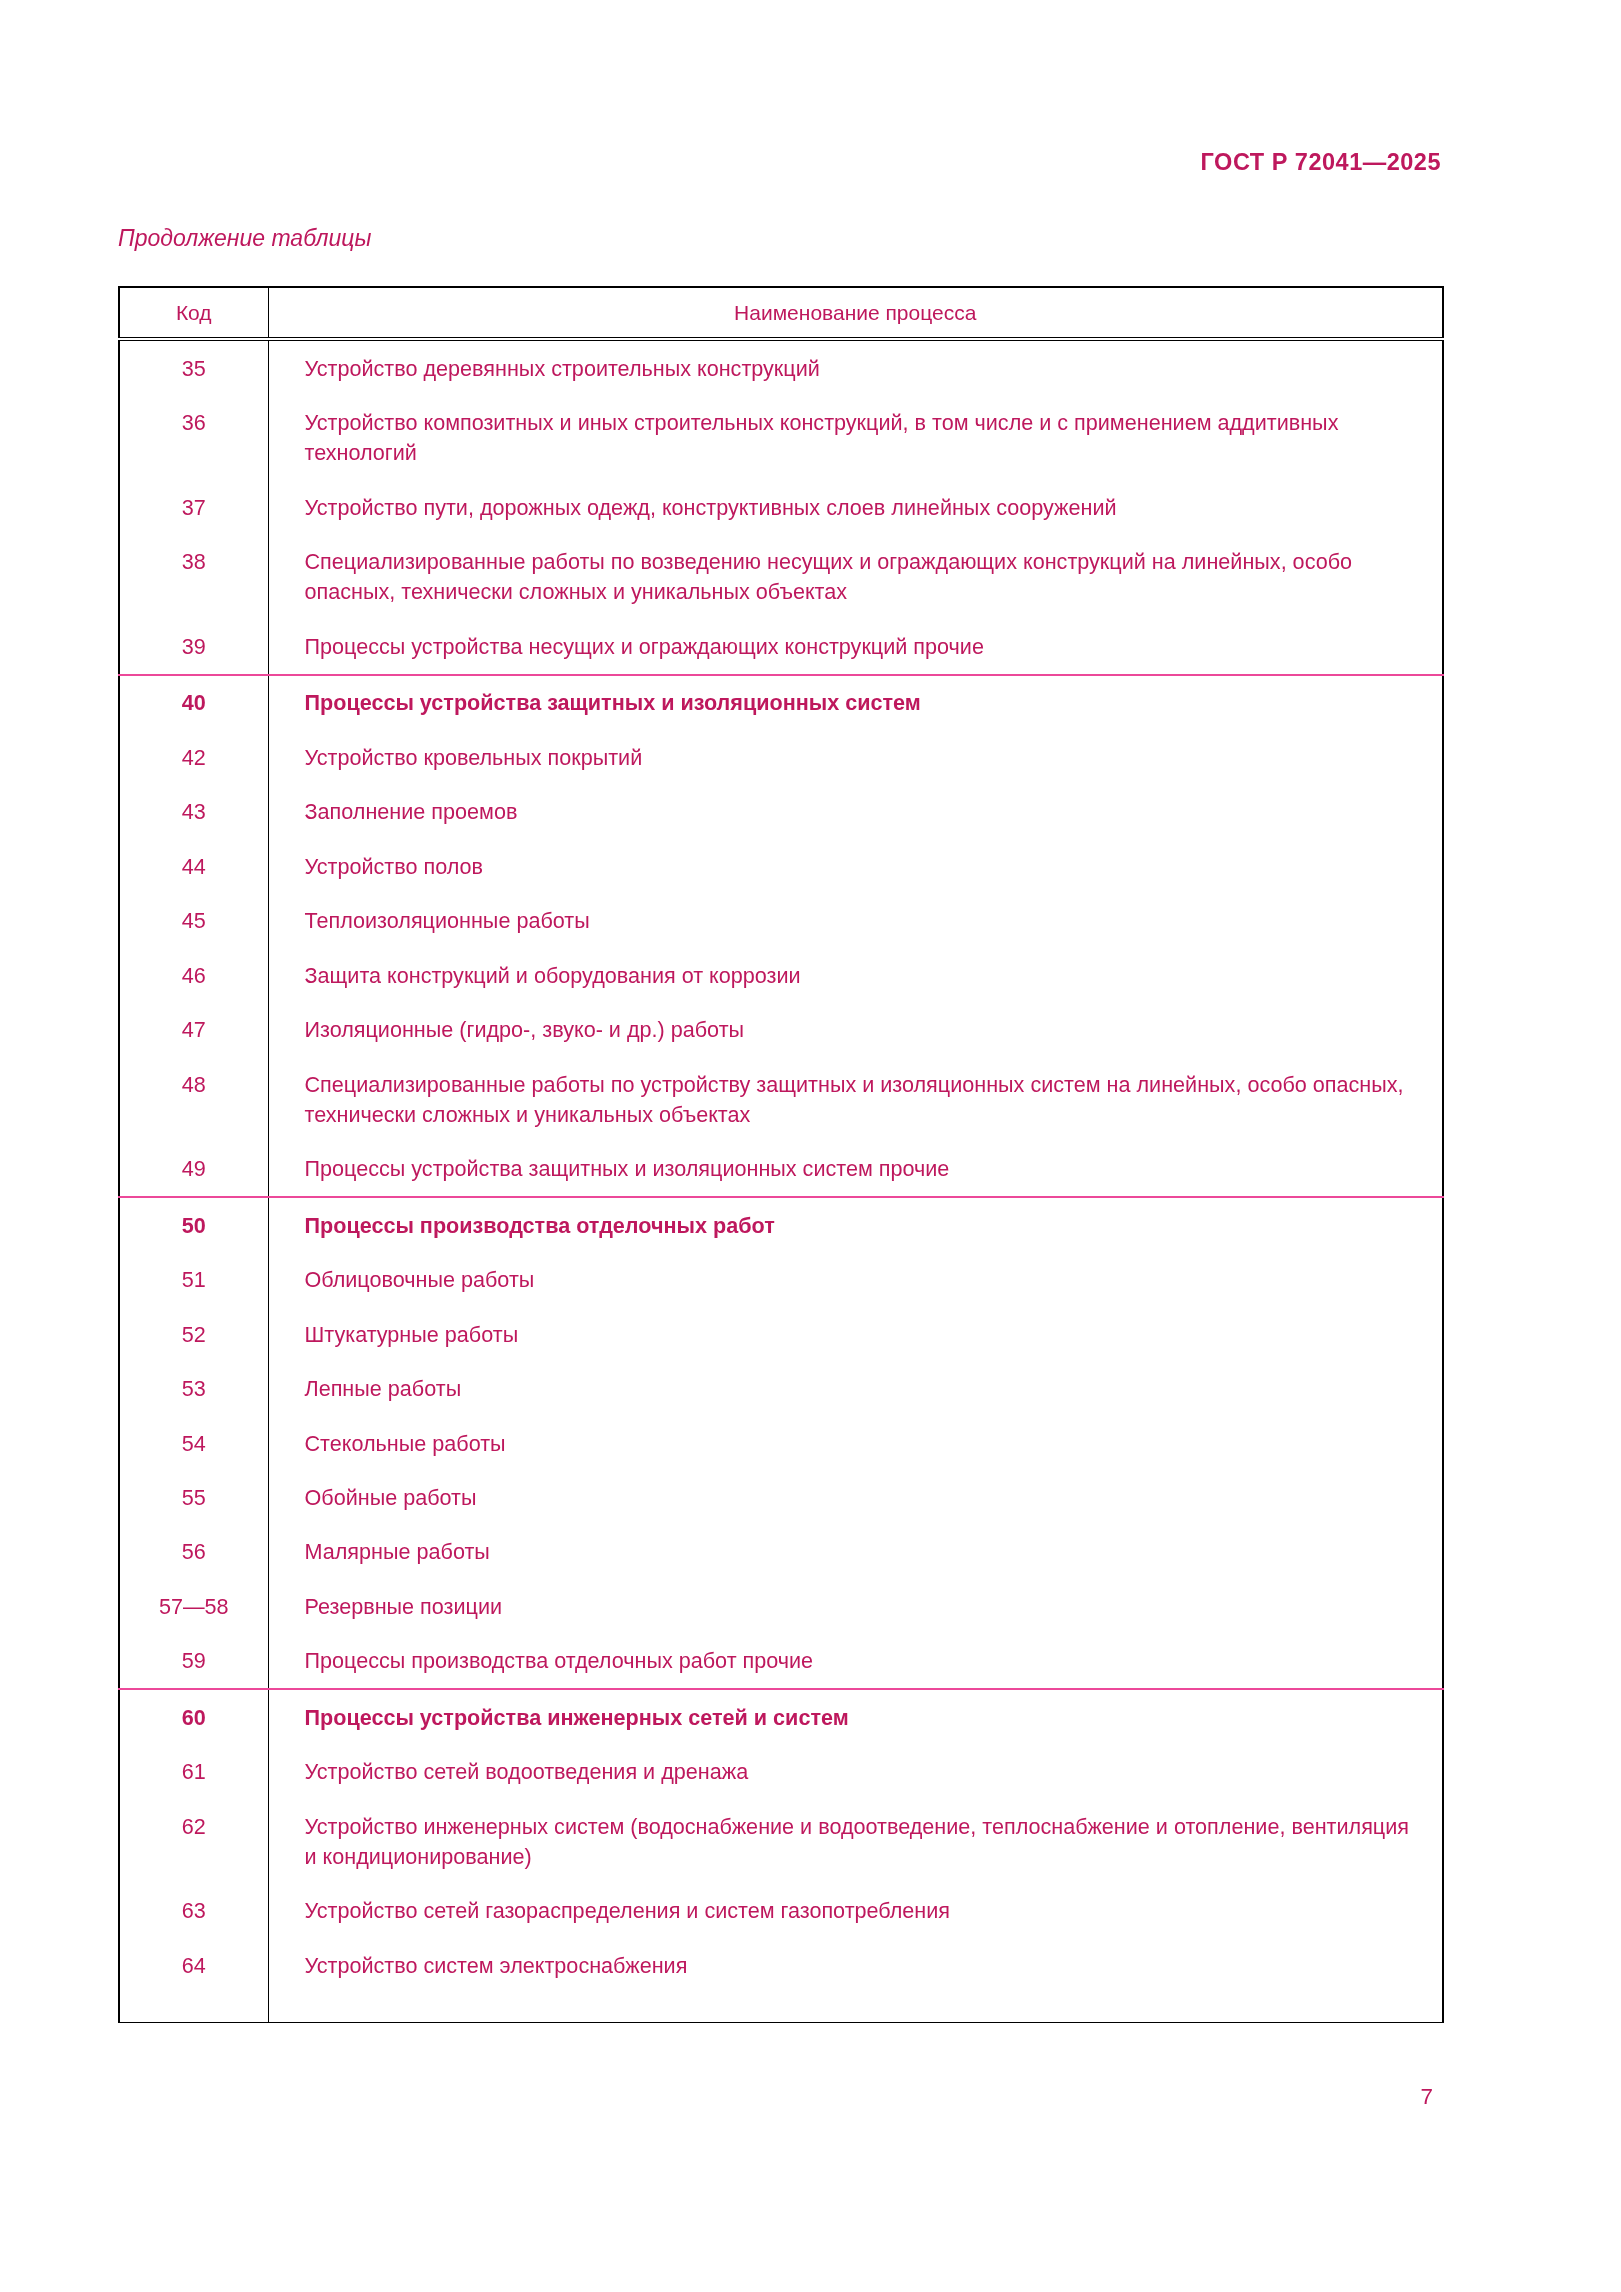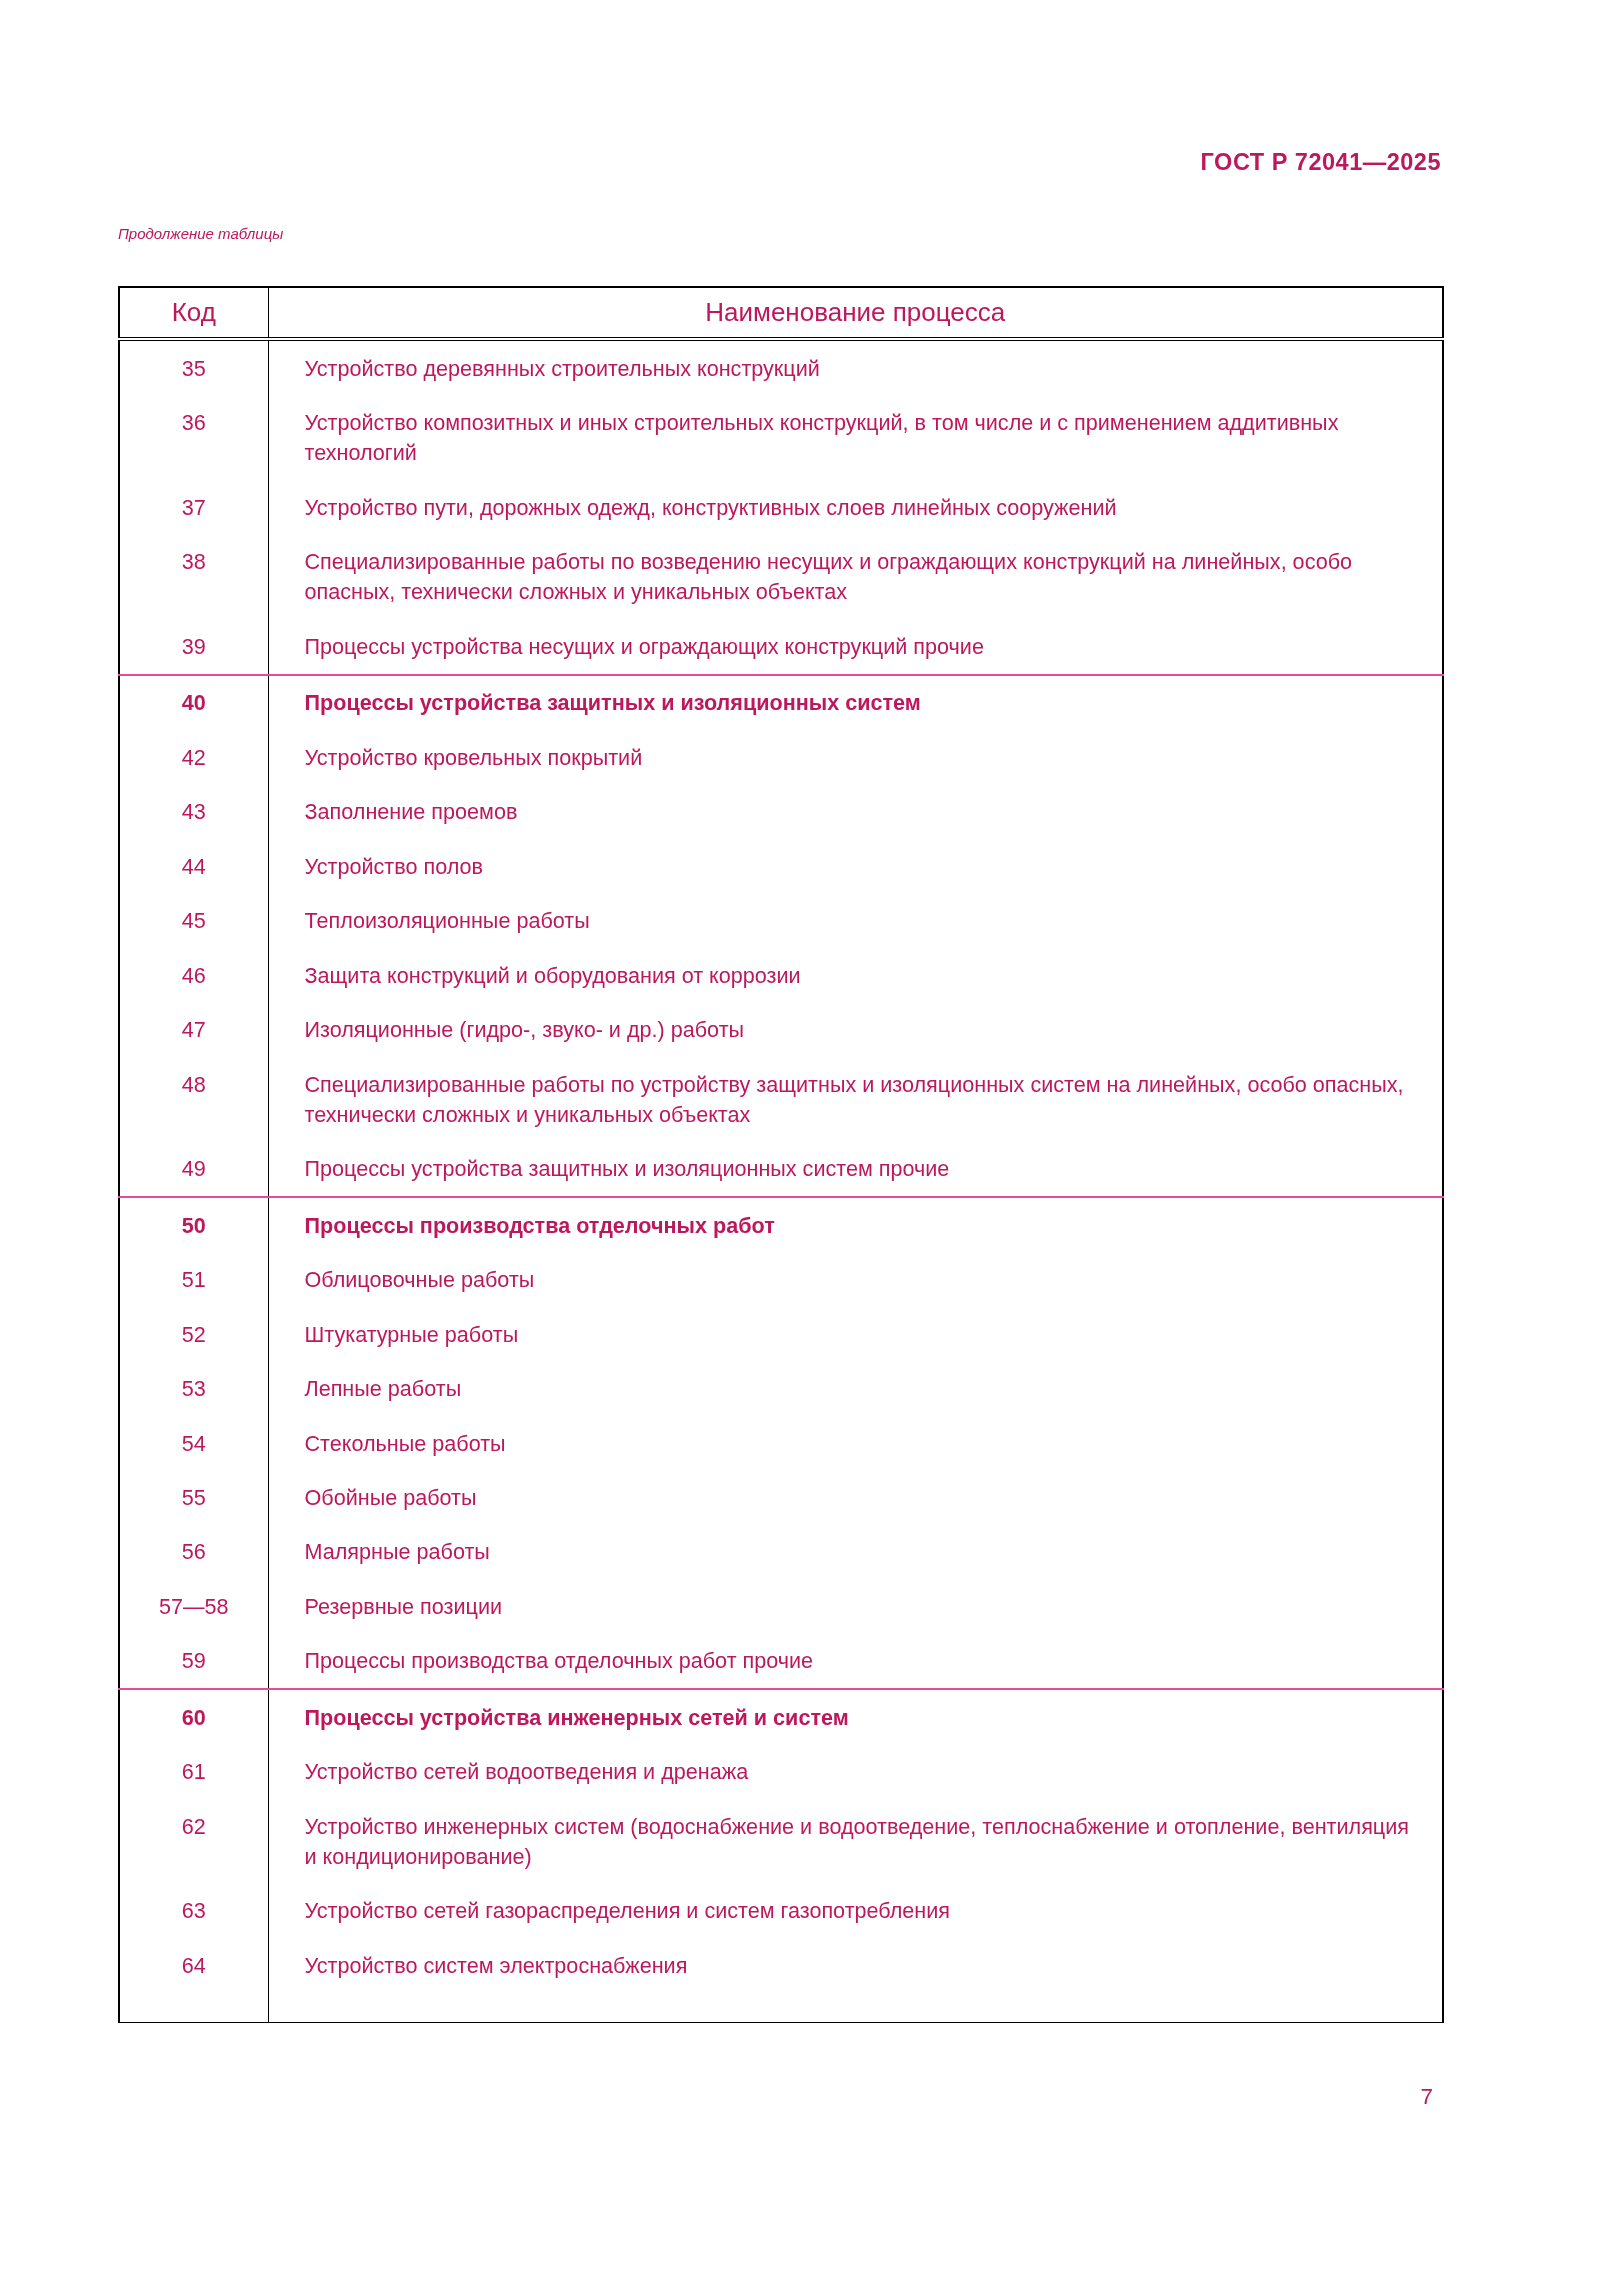--- a/index.html
+++ b/index.html
@@ -21,39 +21,39 @@
     top: 149px;
     right: 180px;
     font-size: 23.5px;
     font-weight: bold;
     letter-spacing: 0.5px;
   }
   .caption {
     position: absolute;
     top: 225px;
     left: 118px;
-    font-size: 15px;
+    font-size: 23px;
     font-style: italic;
   }
   table.process-table {
     position: absolute;
     top: 286px;
     left: 118px;
     width: 1326px;
     border-collapse: collapse;
     table-layout: fixed;
   }
   table.process-table {
     border: 2px solid #000;
     border-bottom: 1px solid #000;
   }
   col.col-code { width: 149px; }
   thead th {
     font-weight: normal;
-    font-size: 26px;
+    font-size: 21px;
     line-height: 25.5px;
     text-align: center;
     padding: 11.8px 7.8px;
     border-bottom: 4.9px double #000;
     vertical-align: middle;
   }
   thead th.th-code {
     border-right: 1px solid #000;
   }
   tbody td {

